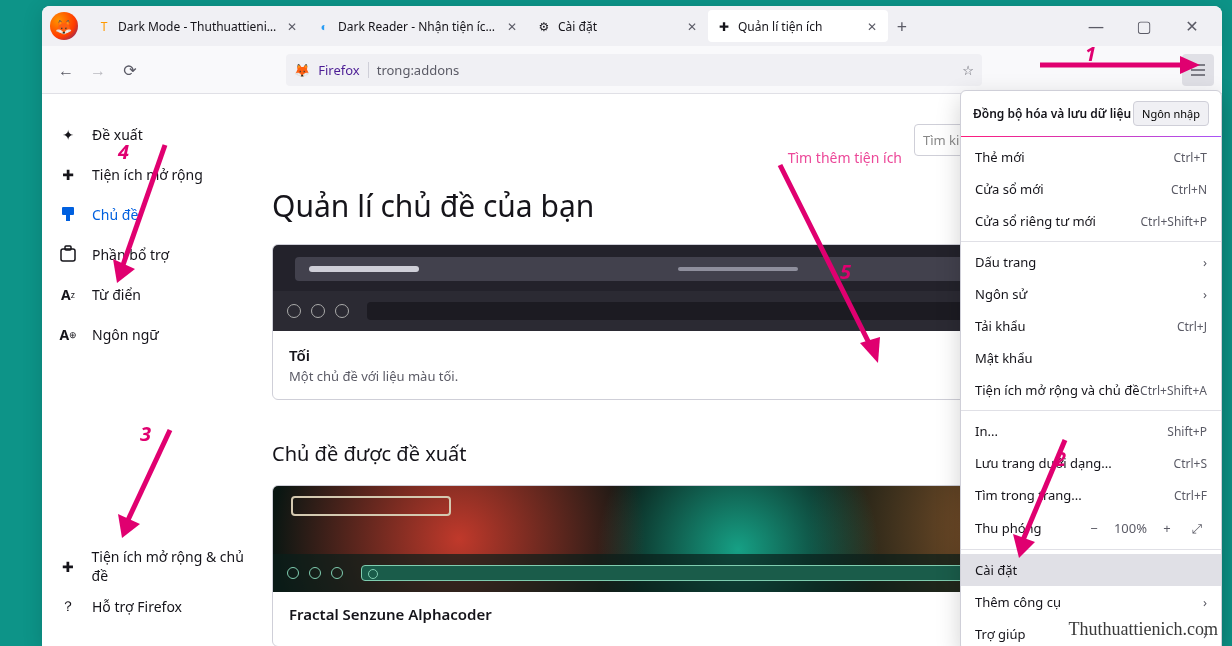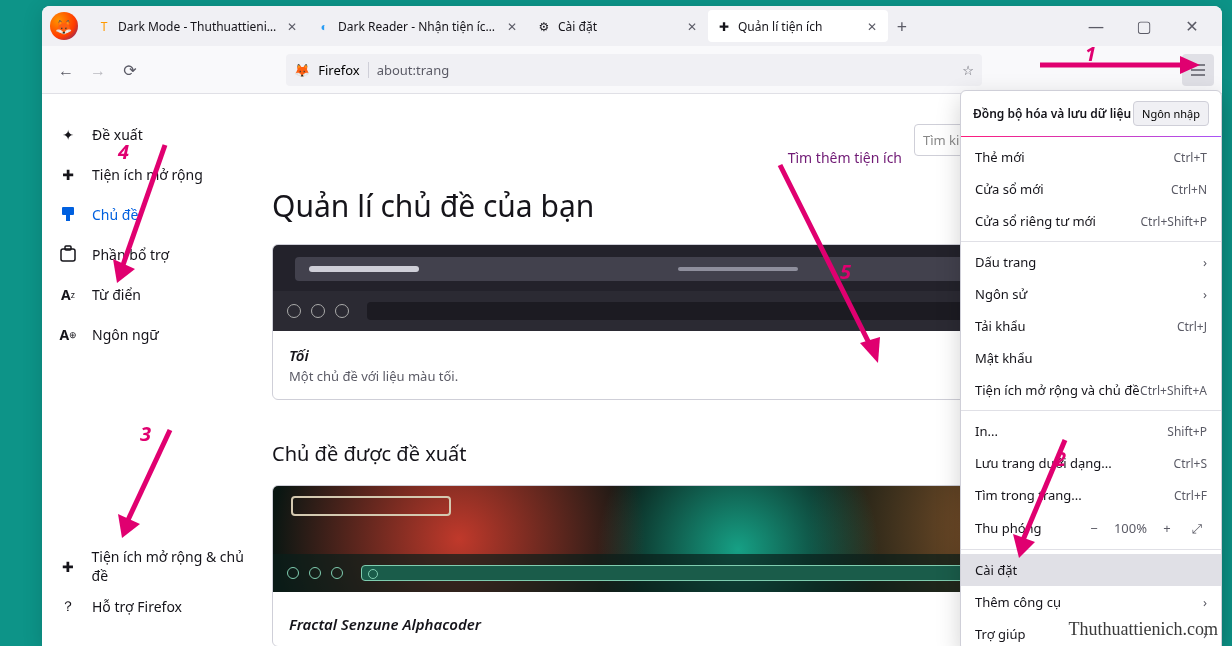--- a/index.html
+++ b/index.html
@@ -17,70 +17,70 @@
 .tab .ttl { flex:1; white-space:nowrap; overflow:hidden; text-overflow:ellipsis; }
 .tab .x { width:16px; height:16px; display:flex; align-items:center; justify-content:center; color:#5b5b66; }
 .newtab { width:28px; height:28px; display:flex; align-items:center; justify-content:center; color:#5b5b66; font-size:18px; }
 .wincontrols { margin-left:auto; display:flex; gap:4px; }
 .wincontrols > div { width:44px; height:32px; display:flex; align-items:center; justify-content:center; color:#5b5b66; }
 
 
 .toolbar { height:48px; background:#f9f9fb; display:flex; align-items:center; padding:0 8px; border-bottom:1px solid #e0e0e6; }
 .tbtn { width:32px; height:32px; display:flex; align-items:center; justify-content:center; color:#5b5b66; border-radius:4px; }
 .urlbar { flex:1; height:32px; margin:0 200px 0 140px; background:#f0f0f4; border-radius:4px; display:flex; align-items:center; padding:0 8px; font-size:13px; color:#5b5b66; gap:8px; }
-.urlbar .fxtxt { color:#000000; }
+.urlbar .fxtxt { color:#4c1d95; }
 .urlbar .sep { width:1px; height:16px; background:#cfcfd8; }
 .urlbar .star { margin-left:auto; }
 .hamburger { width:32px; height:32px; display:flex; align-items:center; justify-content:center; background:#e0e0e6; border-radius:4px; }
 
 
 .content { flex:1; display:flex; background:#fff; overflow:hidden; }
 .sidebar { width:230px; padding:20px 0 0 8px; }
 .side-item { display:flex; align-items:center; gap:14px; height:40px; padding-left:8px; font-size:14px; color:#15141a; border-radius:4px; }
 .side-item.active { color:#0060df; }
 .side-item .ico { width:20px; height:20px; display:flex; align-items:center; justify-content:center; }
 .side-bottom { position:absolute; bottom:20px; left:8px; width:210px; }
 
 .main { flex:1; padding:0 18px 0 0; position:relative; overflow:hidden; }
 .searchrow { display:flex; justify-content:flex-end; align-items:center; gap:12px; padding:18px 0; }
-.searchrow .lbl { font-size:14px; color:#701a75;margin-top:36px; }
+.searchrow .lbl { font-size:14px; color:#ec4899;margin-top:36px; }
 .searchbox { width:290px; height:32px; border:1px solid #cfcfd8; border-radius:4px; display:flex; align-items:center; padding:0 8px; font-size:13px; color:#888; }
 .searchbox svg { margin-left:auto; }
 
 .heading-row { display:flex; align-items:center; }
 .heading { font-size:30px; font-weight:400; color:#15141a; }
 .gear { margin-left:auto; width:32px; height:32px; border:1px solid #cfcfd8; border-radius:4px; display:flex; align-items:center; justify-content:center; }
 
 .theme-card { margin-top:18px; border:1px solid #cfcfd8; border-radius:6px; overflow:hidden; }
 .theme-preview { height:86px; background:#23222b; position:relative; }
 .tp-urlbar { position:absolute; top:12px; left:22px; right:22px; height:24px; background:#42414d; border-radius:4px; display:flex; align-items:center; padding:0 60px; }
 .tp-urlbar::before { content:""; position:absolute; left:14px; width:110px; height:6px; background:#cfcfd8; border-radius:3px; }
 .tp-urlbar::after { content:""; width:120px; height:4px; background:#8f8f9d; border-radius:2px; margin:0 auto; }
 .tp-toolbar { position:absolute; bottom:0; left:0; right:0; height:40px; background:#2b2a33; display:flex; align-items:center; padding:0 14px; gap:10px; }
 .tp-circle { width:14px; height:14px; border:1.5px solid #aaa; border-radius:50%; }
 .tp-bar { flex:1; height:18px; background:#1c1b22; border-radius:4px; margin:0 8px; }
 .tp-menu { width:18px; display:flex; flex-direction:column; gap:3px; }
 .tp-menu span { height:2px; background:#ccc; }
 
 .theme-meta { display:flex; align-items:center; padding:14px 16px; }
-.theme-title { font-size:15px; font-weight:600; color:#15141a;font-style:italic; }
+.theme-title { font-size:15px; font-weight:600; color:#15141a; }
 .theme-sub { font-size:13px; color:#5b5b66; margin-top:2px; }
 .toggle-btn { margin-left:auto; padding:5px 12px; border:1px solid #cfcfd8; border-radius:4px; background:#f9f9fb; font-size:13px; }
 .more-btn { width:30px; height:30px; border:1px solid #cfcfd8; border-radius:4px; margin-left:8px; display:flex; align-items:center; justify-content:center; }
 
 .heading2 { font-size:20px; margin-top:40px; }
 .rec-card { margin-top:18px; border:1px solid #cfcfd8; border-radius:6px; overflow:hidden; }
 .rec-preview { height:106px; background:#0a1612; position:relative; background-image:radial-gradient(circle at 20% 50%,#c0392b,transparent 25%),radial-gradient(circle at 50% 60%,#16a085,transparent 30%),radial-gradient(circle at 80% 40%,#8e5a2d,transparent 28%); }
 .rec-urlbar { position:absolute; top:10px; left:18px; height:20px; width:160px; border:2px solid #d4c9b0; border-radius:4px; }
 .rec-toolbar { position:absolute; bottom:0; left:0; right:0; height:38px; background:rgba(10,30,25,.7); display:flex; align-items:center; padding:0 14px; gap:10px; }
 .rec-circle { width:12px; height:12px; border:1.5px solid #7fcdb0; border-radius:50%; }
 .rec-bar { flex:1; height:16px; background:#1a5c4a; border:1px solid #7fcdb0; border-radius:4px; margin:0 8px; position:relative; }
 .rec-bar::before { content:""; position:absolute; left:6px; top:3px; width:8px; height:8px; border:1.5px solid #7fcdb0; border-radius:50%; }
 .rec-menu span { height:2px; background:#7fcdb0; }
-.rec-meta { display:flex; align-items:flex-end; padding:12px 16px; }
+.rec-meta { display:flex; align-items:flex-start; padding:12px 16px; }
 .install-btn { margin-left:auto; padding:5px 14px; border:1px solid #cfcfd8; border-radius:4px; background:#f9f9fb; font-size:13px; }
 
 
 .appmenu { position:absolute; top:90px; right:10px; width:262px; background:#fff; border:1px solid #cfcfd8; border-radius:6px; box-shadow:0 8px 24px rgba(0,0,0,.18); font-size:13px; color:#15141a; }
 .menu-sync { padding:10px 12px; display:flex; align-items:center; font-size:12px; font-weight:600; }
 .menu-sync button { margin-left:auto; font-size:11px; padding:4px 8px; border:1px solid #cfcfd8; border-radius:4px; background:#f0f0f4; }
 .menu-hr { height:1px; background:linear-gradient(90deg,#ff1b7b,#a855f7); margin:0 0 4px; }
 .menu-sep { height:1px; background:#e0e0e6; margin:4px 0; }
 .menu-item { padding:7px 14px; display:flex; align-items:center; }
 .menu-item .sc { margin-left:auto; color:#5b5b66; font-size:12px; }
@@ -135,21 +135,21 @@
   </div>
 
   <div class="toolbar">
     <div class="tbtn">←</div>
     <div class="tbtn" style="opacity:.4">→</div>
     <div class="tbtn">⟳</div>
     <div class="urlbar">
       <span>🦊</span>
       <span class="fxtxt">Firefox</span>
       <span class="sep"></span>
-      <span>about:trang</span>
+      <span>trong:addons</span>
       <span class="star">☆</span>
     </div>
     <div class="hamburger">
       <svg width="16" height="14">
           <path d="M1 2h14M1 7h14M1 12h14" stroke="#5b5b66" stroke-width="1.6"></path>
         </svg>
     </div>
   </div>
 
   <div class="content">

